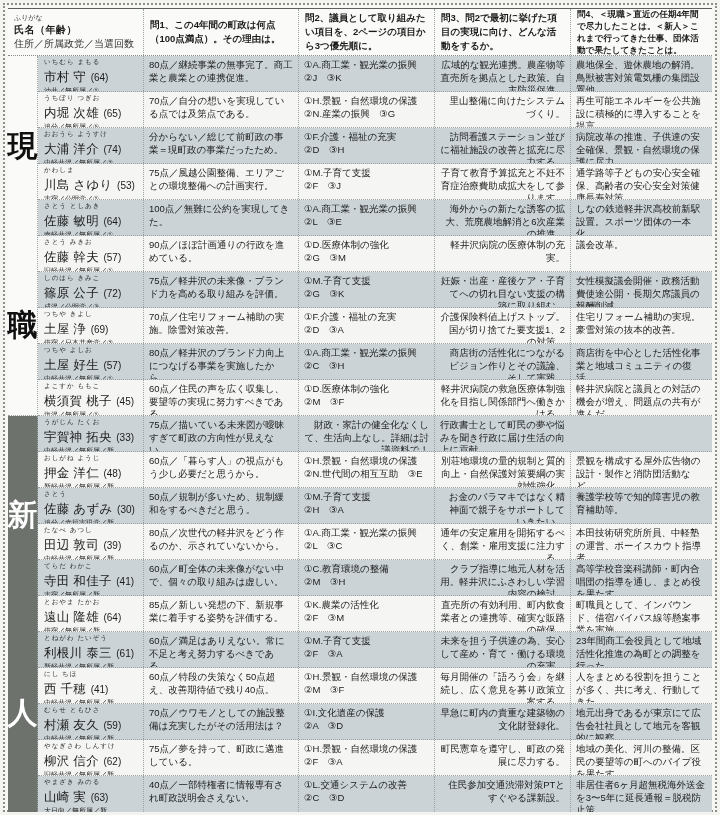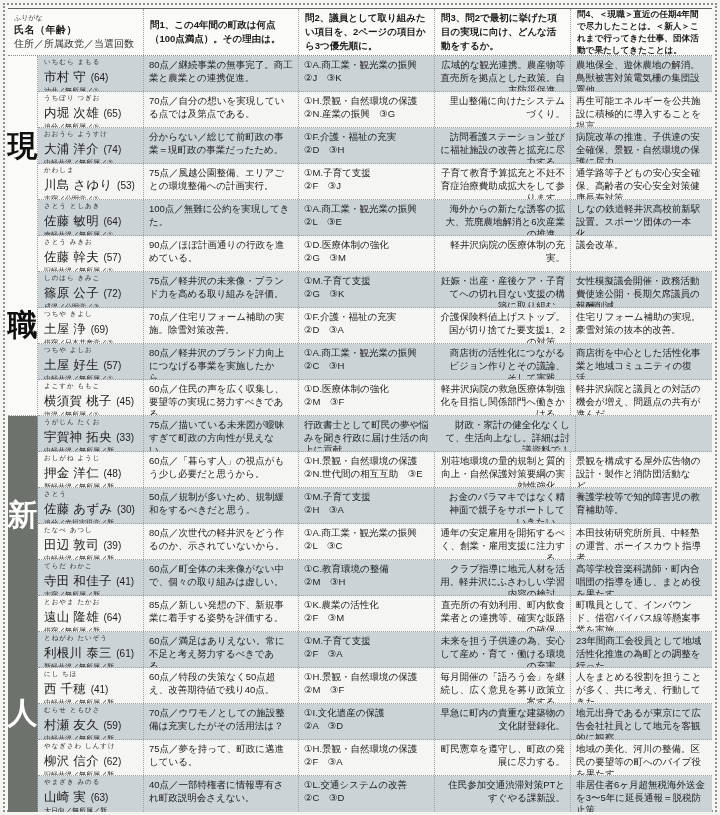--- a/index.html
+++ b/index.html
@@ -226,22 +226,22 @@
     <div class="cell ans c-q3">軽井沢病院の救急医療体制強化を目指し関係部門へ働きかける。</div>
     <div class="cell ans c-q4">軽井沢病院と議員との対話の機会が増え、問題点の共有が進んだ。</div>
   </div>
         <div class="row tint">
     <div class="cell c-name">
       <div class="kana">うがじん たくお</div>
       <div class="nm"><span class="nm-n">宇賀神 拓央</span> <span class="nm-a">(33)</span></div>
       <div class="meta">中軽井沢／無所属／新</div>
     </div>
     <div class="cell ans c-q1">75点／描いている未来図が曖昧すぎて町政の方向性が見えない。</div>
+    <div class="cell ans c-q3">財政・家計の健全化なくして、生活向上なし。詳細は討議資料で！</div>
     <div class="cell ans c-q4">行政書士として町民の夢や悩みを聞き行政に届け生活の向上に貢献。</div>
-    <div class="cell ans c-q3">財政・家計の健全化なくして、生活向上なし。詳細は討議資料で！</div>
   </div>
         <div class="row">
     <div class="cell c-name">
       <div class="kana">おしがね ようじ</div>
       <div class="nm"><span class="nm-n">押金 洋仁</span> <span class="nm-a">(48)</span></div>
       <div class="meta">新軽井沢／無所属／新</div>
     </div>
     <div class="cell ans c-q1">60点／「暮らす人」の視点がもう少し必要だと思うから。</div>
     <div class="cell ans c-q2">
       <div class="q2l q2-first">①H.景観・自然環境の保護</div>

